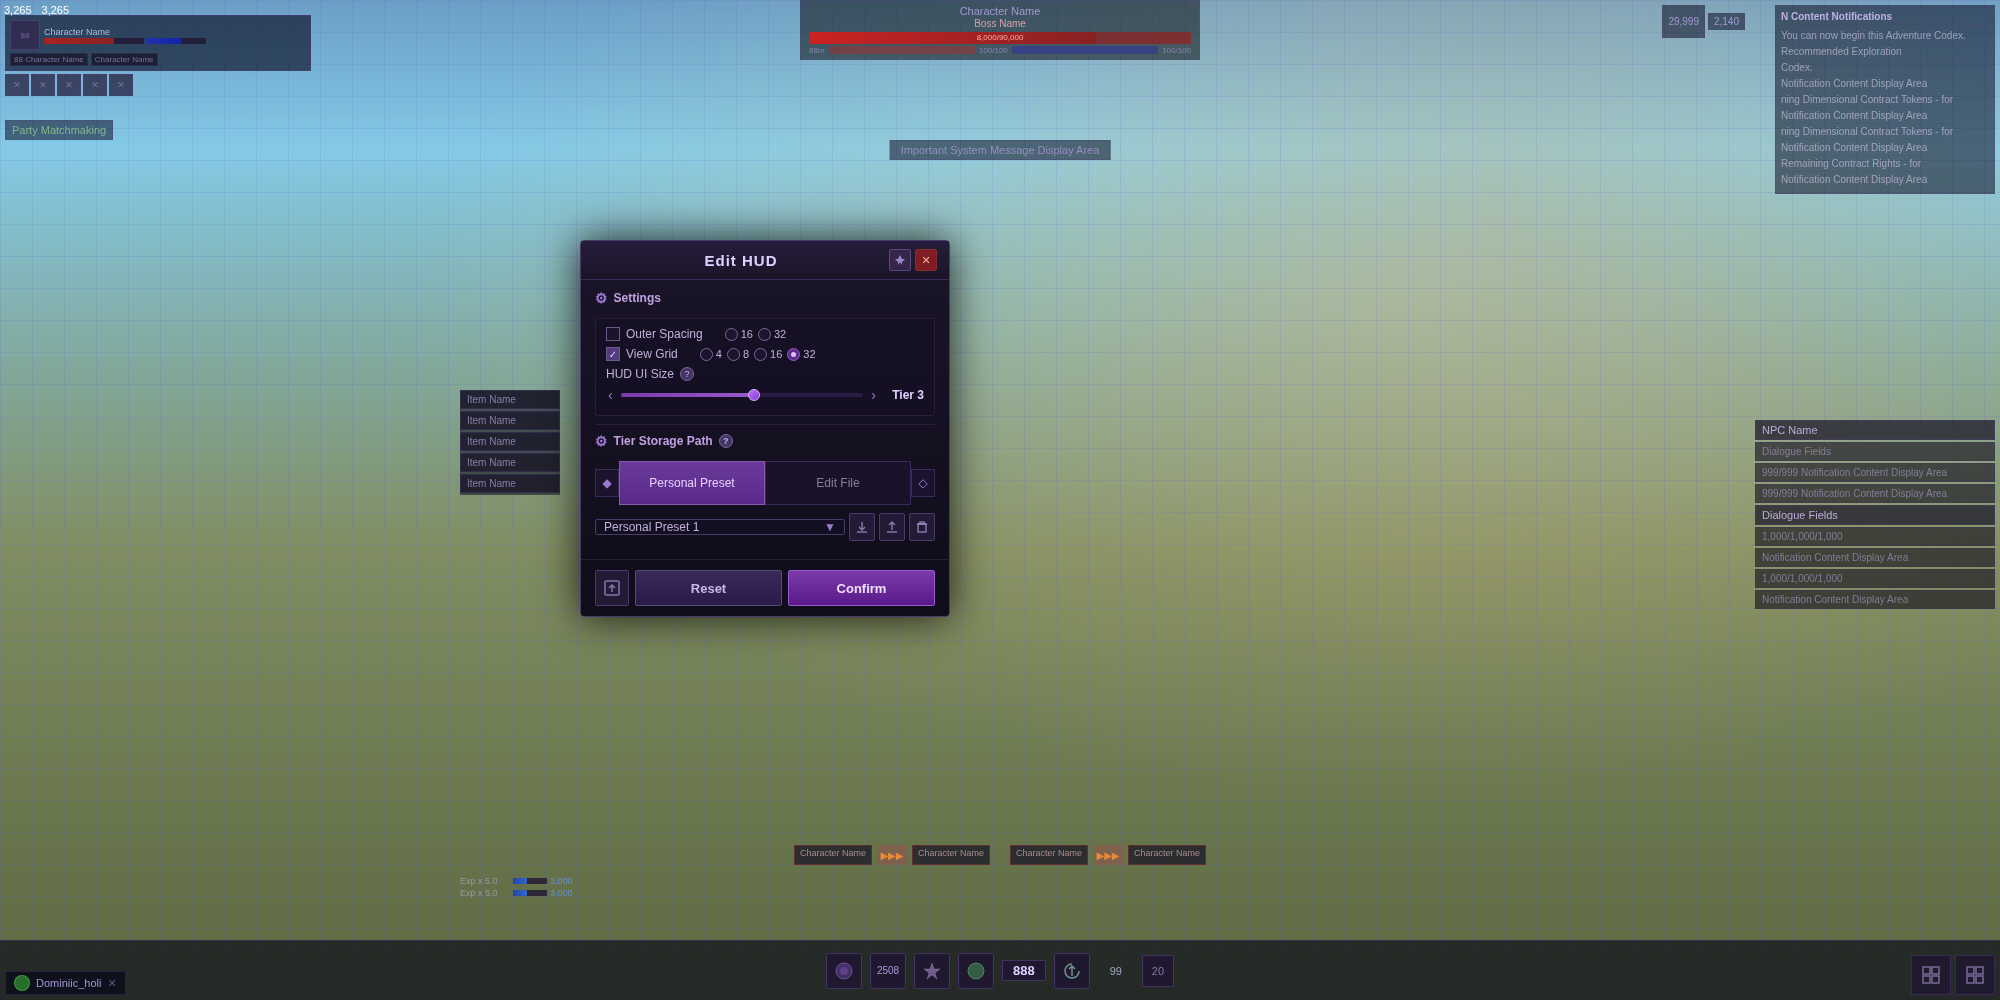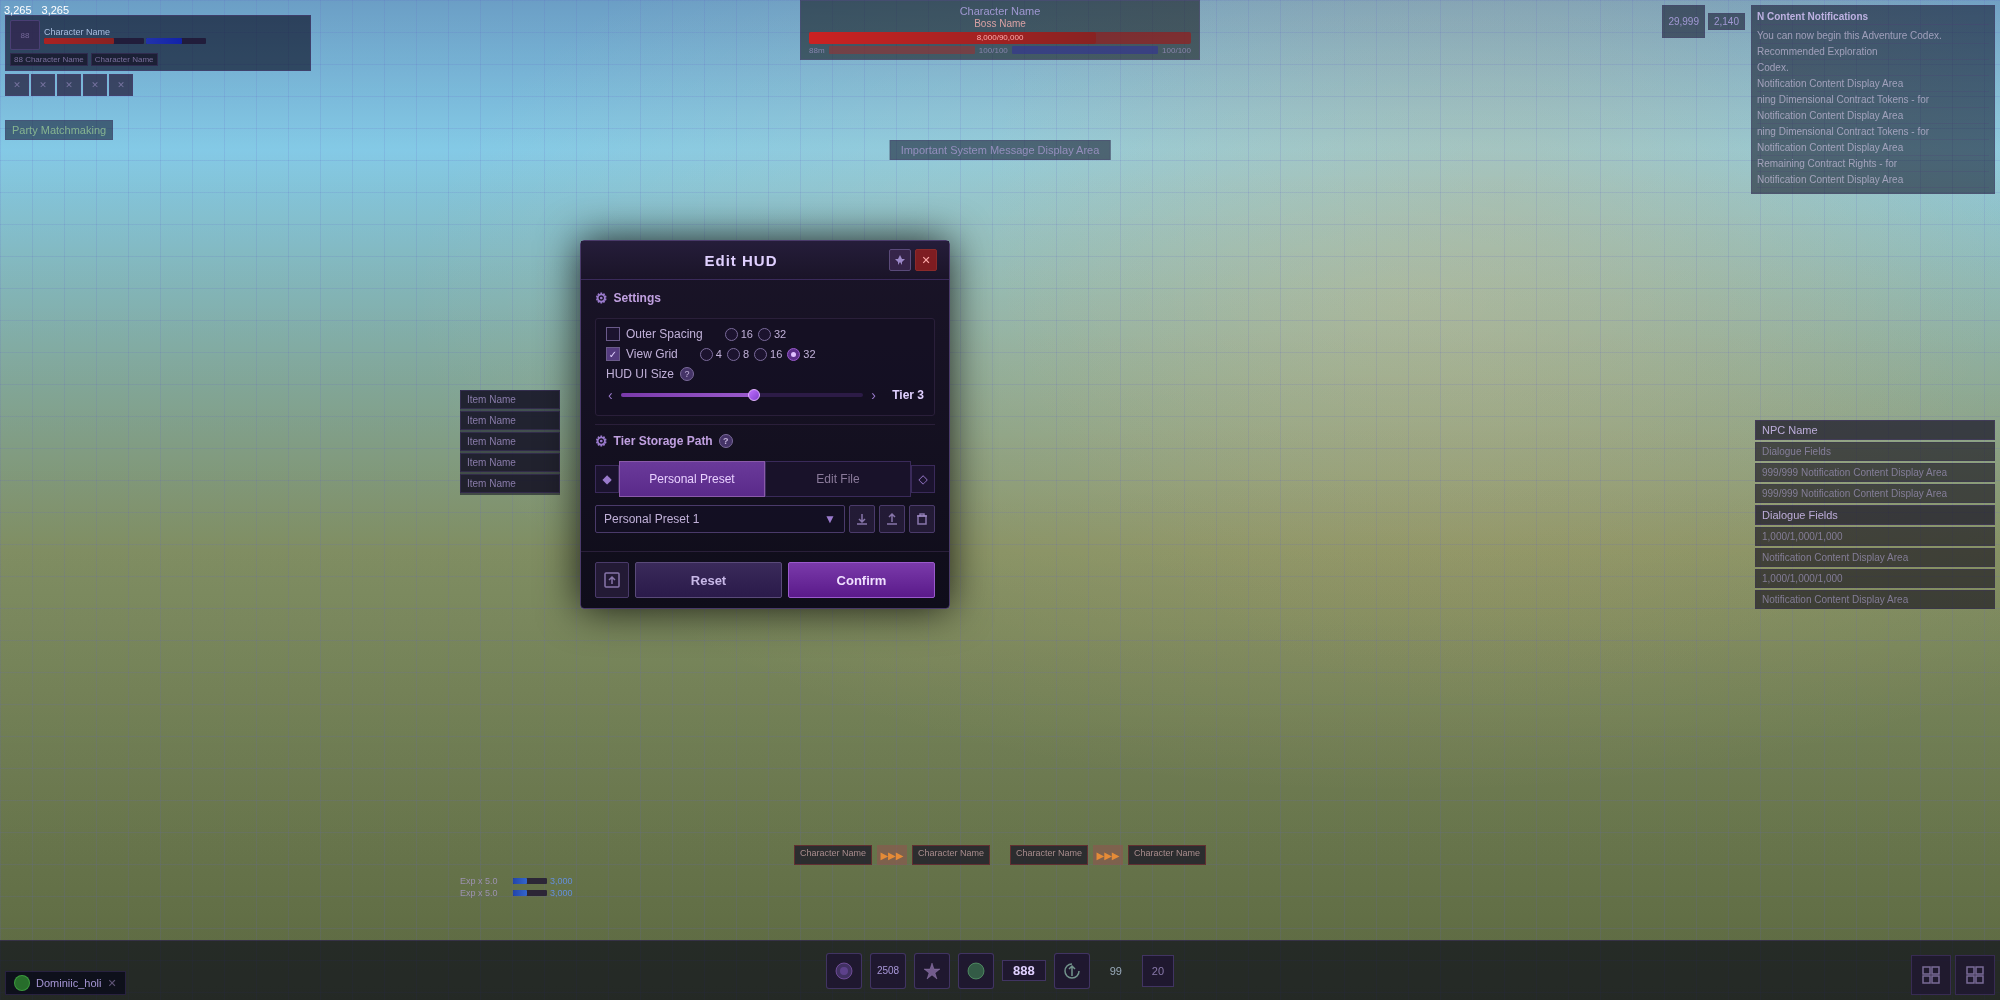--- a/index.html
+++ b/index.html
@@ -311,21 +311,21 @@
       justify-content: center;
       color: #9a7acc;
       font-size: 12px;
       cursor: pointer;
       border: 1px solid #3a2a5a;
       background: rgba(30,20,50,0.8);
     }
 
     .preset-tab {
       flex: 1;
-      height: 36px;
+      height: 44px;
       display: flex;
       align-items: center;
       justify-content: center;
       font-size: 12px;
       cursor: pointer;
       border: 1px solid #3a2a5a;
     }
 
     .preset-tab.active {
       background: linear-gradient(180deg, #6a3a9a, #5a2a8a);
@@ -341,21 +341,21 @@
     
     .preset-dropdown-row {
       display: flex;
       align-items: center;
       gap: 4px;
       margin-bottom: 8px;
     }
 
     .preset-dropdown {
       flex: 1;
-      height: 28px;
+      height: 16px;
       background: rgba(20,15,35,0.9);
       border: 1px solid #4a3a6a;
       border-radius: 2px;
       color: #c0b0d8;
       font-size: 12px;
       padding: 0 8px;
       display: flex;
       align-items: center;
       justify-content: space-between;
       cursor: pointer;
@@ -479,21 +479,21 @@
       border: 1px solid rgba(80,60,120,0.5);
       padding: 4px;
       margin-bottom: 3px;
     }
 
     
     .right-notifications {
       position: absolute;
       top: 5px;
       right: 5px;
-      width: 244px;
+      width: 220px;
       background: rgba(0,0,20,0.5);
       border: 1px solid rgba(80,60,120,0.3);
       padding: 5px;
     }
 
     .notif-item {
       color: rgba(200,190,220,0.7);
       font-size: 10px;
       padding: 2px 0;
       border-bottom: 1px solid rgba(80,60,120,0.2);

